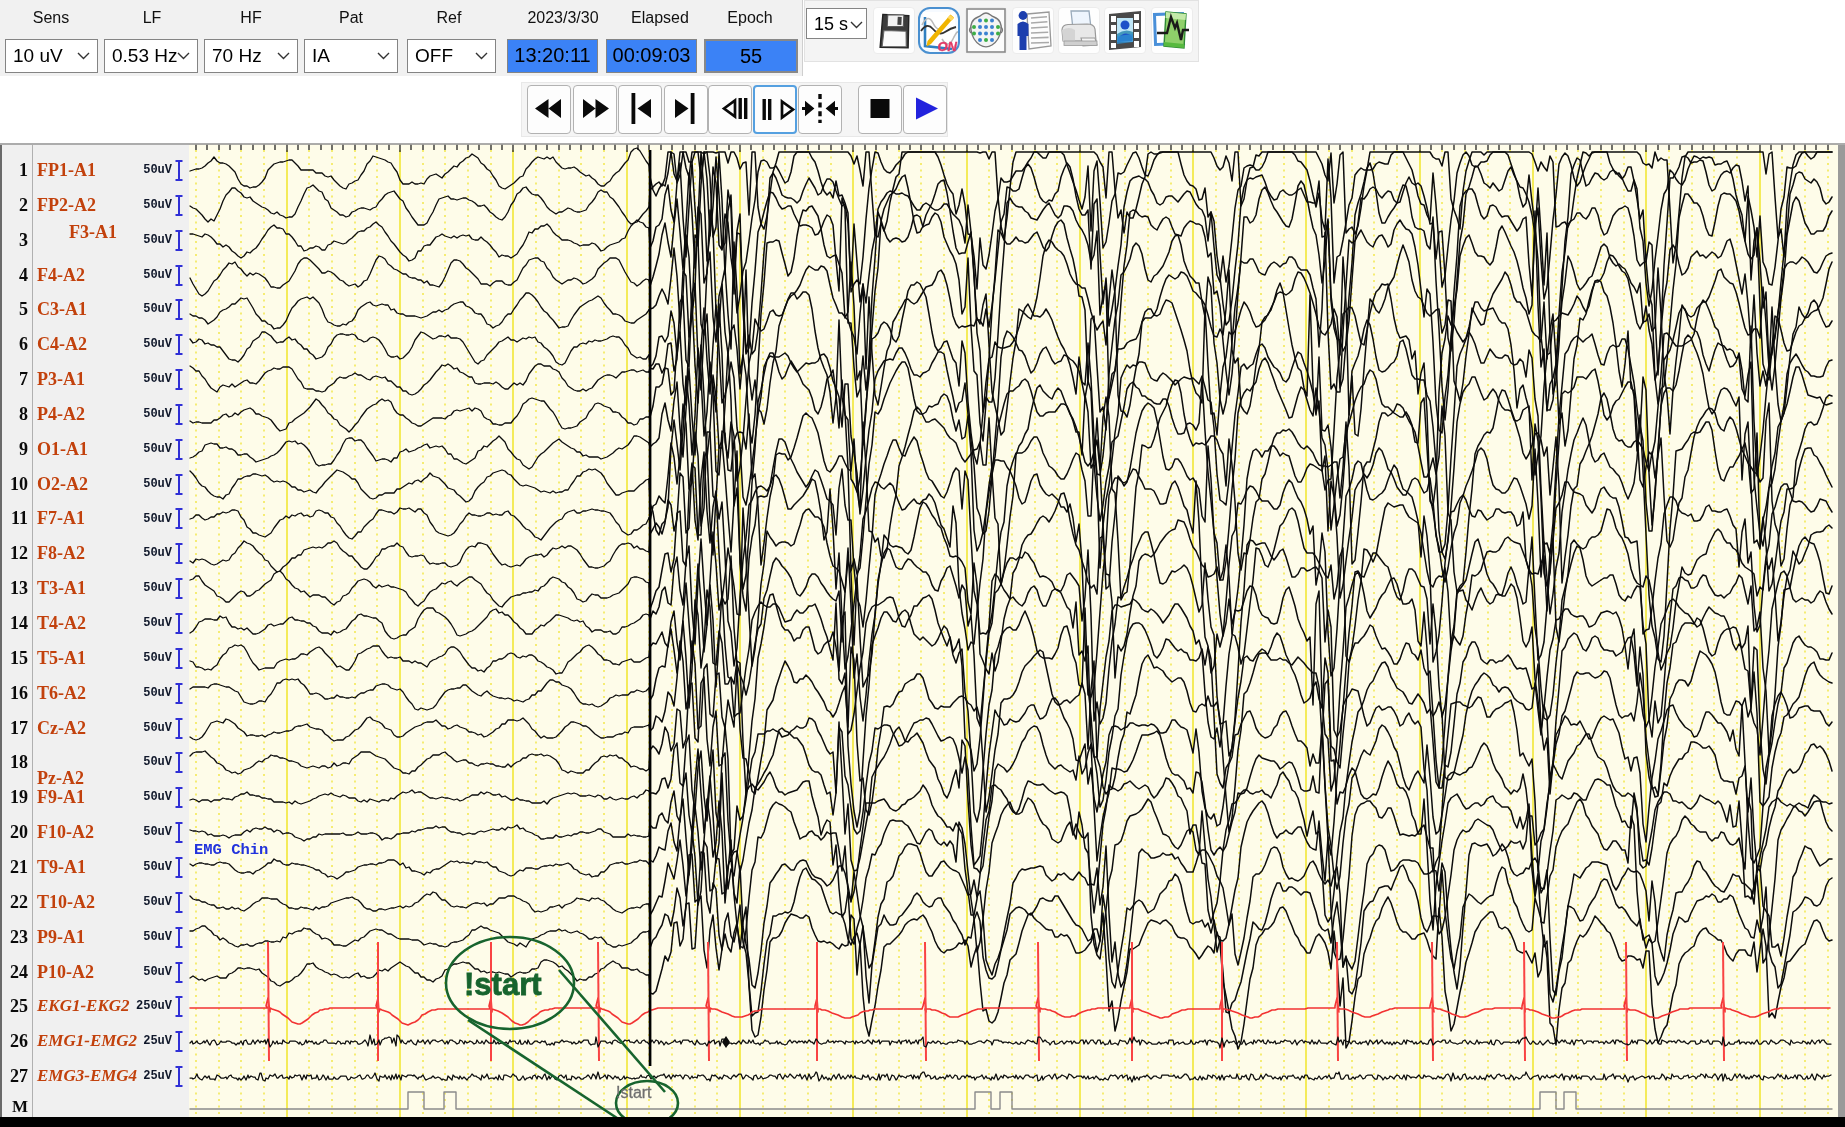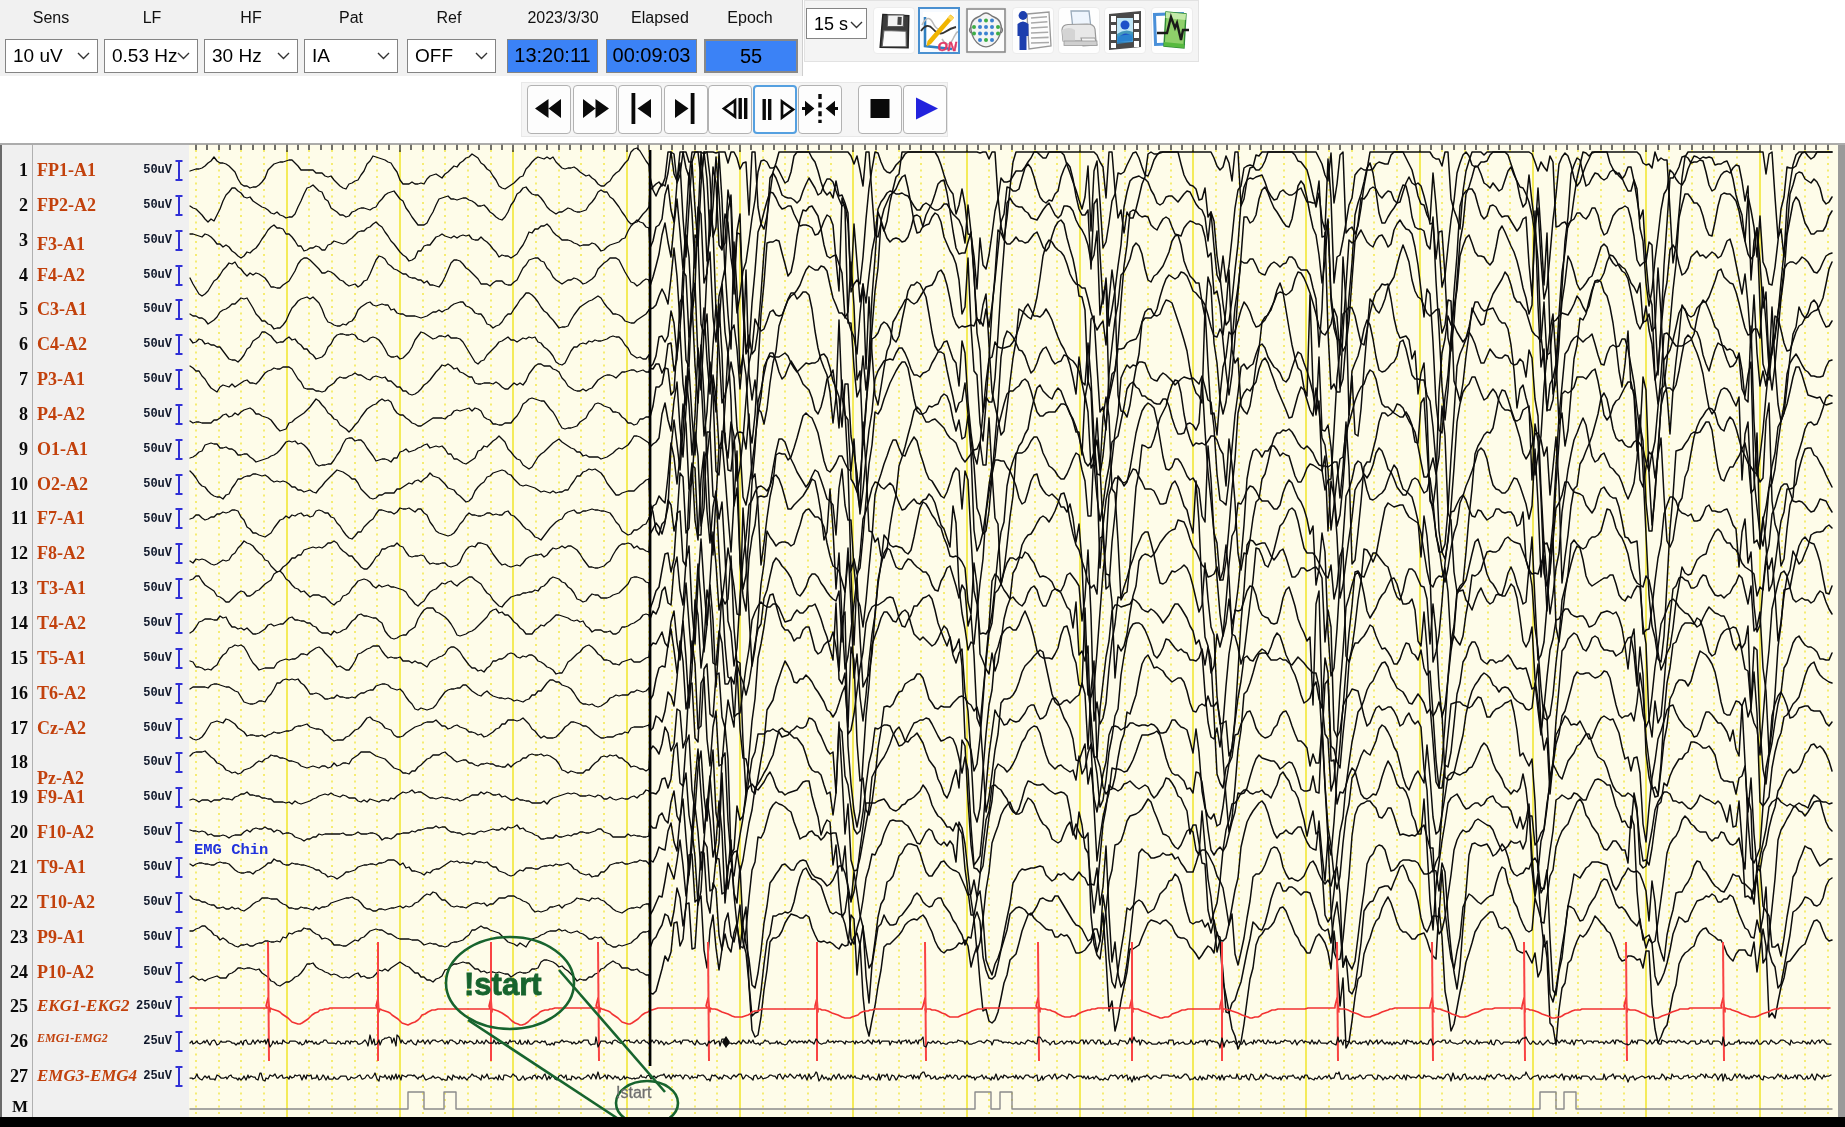--- a/index.html
+++ b/index.html
@@ -37,21 +37,21 @@
 <svg style="position:absolute;left:77px;top:52px" width="13" height="8" viewBox="0 0 13 8">
       <path d="M1 1 L6.5 6.5 L12 1" stroke="#333" stroke-width="1.4" fill="none"></path>
     </svg>
 <div class="combo" style="left:104px;width:94px">
       <span>0.53 Hz</span>
     </div>
 <svg style="position:absolute;left:177px;top:52px" width="13" height="8" viewBox="0 0 13 8">
       <path d="M1 1 L6.5 6.5 L12 1" stroke="#333" stroke-width="1.4" fill="none"></path>
     </svg>
 <div class="combo" style="left:204px;width:94px">
-      <span>30 Hz</span>
+      <span>70 Hz</span>
     </div>
 <svg style="position:absolute;left:277px;top:52px" width="13" height="8" viewBox="0 0 13 8">
       <path d="M1 1 L6.5 6.5 L12 1" stroke="#333" stroke-width="1.4" fill="none"></path>
     </svg>
 <div class="combo" style="left:304px;width:94px">
       <span>IA</span>
     </div>
 <svg style="position:absolute;left:377px;top:52px" width="13" height="8" viewBox="0 0 13 8">
       <path d="M1 1 L6.5 6.5 L12 1" stroke="#333" stroke-width="1.4" fill="none"></path>
     </svg>
@@ -73,21 +73,21 @@
     </svg>
 <div style="position:absolute;left:873px;top:7px;width:42px;height:47px;border:1px solid #ececec;background:#fefefe;border-radius:4px"><svg width="38" height="43" viewBox="0 0 38 43" style="margin:2px 0 0 1px">
 <g transform="rotate(3 19 21)">
           <path d="M7 5 L33 5 L34 37 L6 38 Z" fill="#3c3c3c"></path>
 <path d="M7 5 L33 5 L34 37 L6 38 Z" fill="none" stroke="#222" stroke-width="1.4"></path>
 <path d="M12 5 L28 4.6 L28 16 L12 16.5 Z" fill="#f2f2f2" stroke="#555" stroke-width="1"></path>
 <rect x="22" y="6.5" width="4" height="8" fill="#444"></rect>
 <path d="M9 21 L31 20.5 L32 36 L8 37 Z" fill="#fafafa" stroke="#666" stroke-width="1"></path>
         </g>
       </svg></div>
-<div style="position:absolute;left:918px;top:7px;width:42px;height:47px;border:2px solid #4a90d0;background:#f6faff;border-radius:0"><svg width="38" height="43" viewBox="0 0 38 43">
+<div style="position:absolute;left:918px;top:7px;width:42px;height:47px;border:2px solid #4a90d0;background:#f6faff;border-radius:12px"><svg width="38" height="43" viewBox="0 0 38 43">
 <rect x="3" y="3" width="32" height="37" fill="#fff"></rect>
 <path d="M5 8 L5 37 L32 40" stroke="#2f7fc1" stroke-width="2.6" fill="none"></path>
 <path d="M2 16 Q8 4 13 14 T24 18" stroke="#bbb" stroke-width="1.6" fill="none"></path>
 <path d="M22 30 Q28 40 33 30 T38 24" stroke="#bbb" stroke-width="1.6" fill="none"></path>
 <path d="M1 22 Q7 13 13 20 T25 23 T36 18" stroke="#333" stroke-width="1.8" fill="none"></path>
 <path d="M30.5 5.5 L34 8.5 L11 35 L6.5 37.5 L7.5 32 Z" fill="#f0b400"></path>
 <path d="M30 6 L34 9 L31.5 12 L27.5 8.8 Z" fill="#ffd860"></path>
 <text x="17.5" y="41.5" font-family="Liberation Sans,sans-serif" font-size="13" font-weight="bold" font-style="italic" fill="#e13a66" stroke="#e13a66" stroke-width="0.4">ON</text>
       </svg></div>
 <div style="position:absolute;left:965px;top:7px;width:42px;height:47px;border:1px solid #ececec;background:#fefefe;border-radius:4px"><svg width="40" height="45" viewBox="0 0 40 45">
@@ -502,21 +502,21 @@
 <svg class="ibeam" style="top:160px" width="10" height="21" viewBox="0 0 10 21">
       <path d="M1.5 1 H8.5 M5 1 V20 M1.5 20 H8.5" stroke="#2f2fd6" stroke-width="2" fill="none"></path>
     </svg>
 <div class="num" style="top:195px">2</div>
 <div class="chn" style="top:195px;">FP2-A2</div>
 <div class="uv" style="top:198px">50uV</div>
 <svg class="ibeam" style="top:195px" width="10" height="21" viewBox="0 0 10 21">
       <path d="M1.5 1 H8.5 M5 1 V20 M1.5 20 H8.5" stroke="#2f2fd6" stroke-width="2" fill="none"></path>
     </svg>
 <div class="num" style="top:230px">3</div>
-<div class="chn" style="top:234px;">F3-A1</div>
+<div class="chn" style="top:222px;margin-left:32px;">F3-A1</div>
 <div class="uv" style="top:233px">50uV</div>
 <svg class="ibeam" style="top:230px" width="10" height="21" viewBox="0 0 10 21">
       <path d="M1.5 1 H8.5 M5 1 V20 M1.5 20 H8.5" stroke="#2f2fd6" stroke-width="2" fill="none"></path>
     </svg>
 <div class="num" style="top:265px">4</div>
 <div class="chn" style="top:265px;">F4-A2</div>
 <div class="uv" style="top:268px">50uV</div>
 <svg class="ibeam" style="top:265px" width="10" height="21" viewBox="0 0 10 21">
       <path d="M1.5 1 H8.5 M5 1 V20 M1.5 20 H8.5" stroke="#2f2fd6" stroke-width="2" fill="none"></path>
     </svg>
@@ -640,21 +640,21 @@
 <svg class="ibeam" style="top:962px" width="10" height="21" viewBox="0 0 10 21">
       <path d="M1.5 1 H8.5 M5 1 V20 M1.5 20 H8.5" stroke="#2f2fd6" stroke-width="2" fill="none"></path>
     </svg>
 <div class="num" style="top:996px">25</div>
 <div class="chn" style="top:996px; font-style:italic;font-size:17px;">EKG1-EKG2</div>
 <div class="uv" style="top:999px">250uV</div>
 <svg class="ibeam" style="top:996px" width="10" height="21" viewBox="0 0 10 21">
       <path d="M1.5 1 H8.5 M5 1 V20 M1.5 20 H8.5" stroke="#2f2fd6" stroke-width="2" fill="none"></path>
     </svg>
 <div class="num" style="top:1031px">26</div>
-<div class="chn" style="top:1031px; font-style:italic;font-size:12px;">EMG1-EMG2</div>
+<div class="chn" style="top:1031px; font-style:italic;font-size:17px;">EMG1-EMG2</div>
 <div class="uv" style="top:1034px">25uV</div>
 <svg class="ibeam" style="top:1031px" width="10" height="21" viewBox="0 0 10 21">
       <path d="M1.5 1 H8.5 M5 1 V20 M1.5 20 H8.5" stroke="#2f2fd6" stroke-width="2" fill="none"></path>
     </svg>
 <div class="num" style="top:1066px">27</div>
 <div class="chn" style="top:1066px; font-style:italic;font-size:17px;">EMG3-EMG4</div>
 <div class="uv" style="top:1069px">25uV</div>
 <svg class="ibeam" style="top:1066px" width="10" height="21" viewBox="0 0 10 21">
       <path d="M1.5 1 H8.5 M5 1 V20 M1.5 20 H8.5" stroke="#2f2fd6" stroke-width="2" fill="none"></path>
     </svg>

